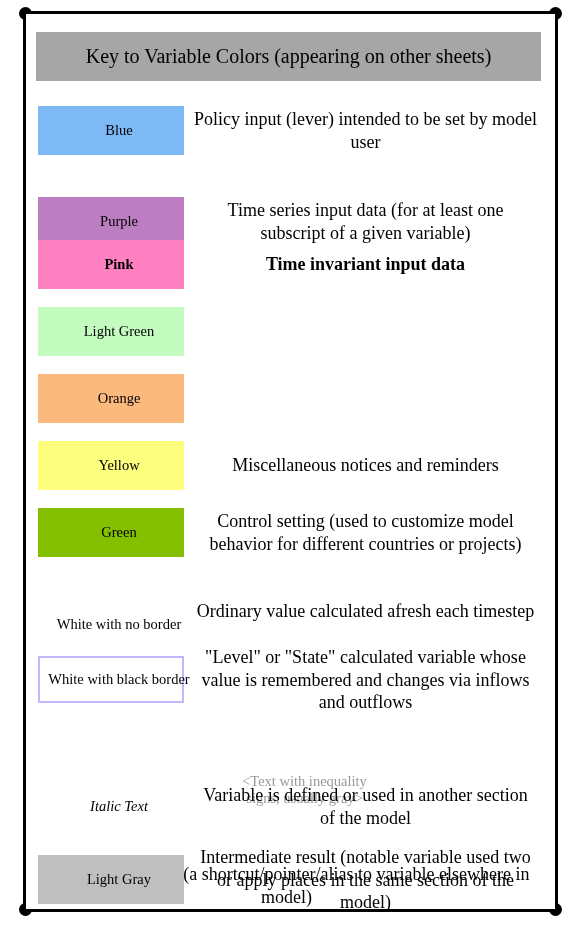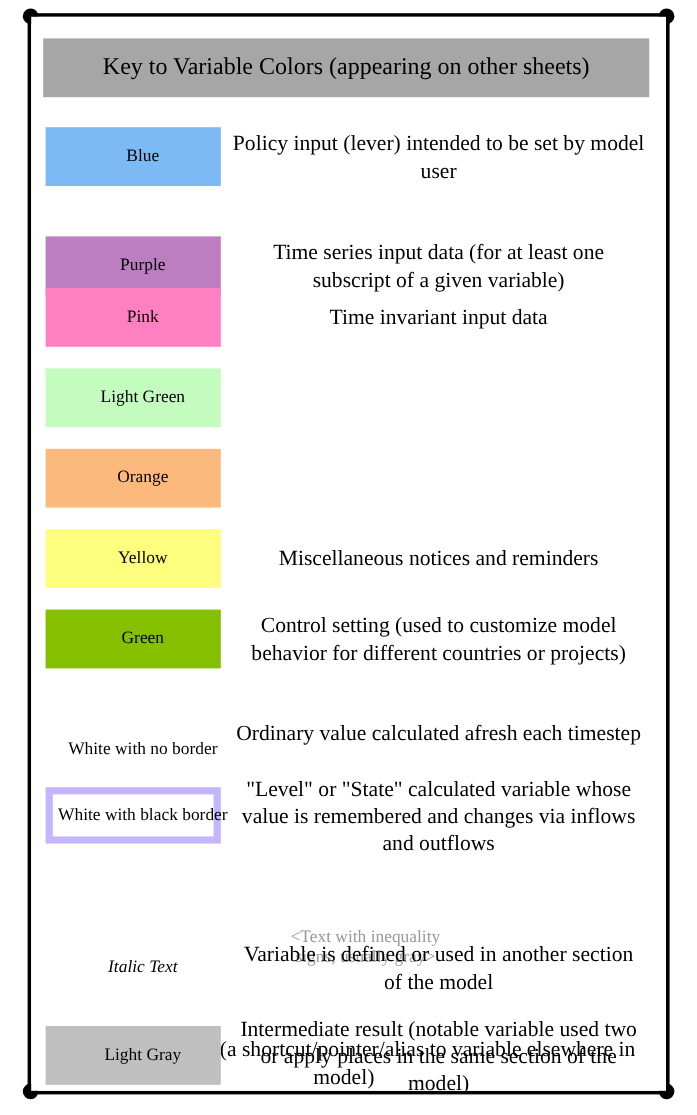--- a/index.html
+++ b/index.html
@@ -87,21 +87,21 @@
   }
   .swatch-cell.filled {
     height: 49px;
   }
   .swatch-cell.plain {
     height: 30px;
     margin-top: 26px;
   }
   .swatch-cell.boxed {
     height: 47px;
-    border: 6px solid #c4b5fd;
+    border: 2px solid #c4b5fd;
     background: #ffffff;
     white-space: nowrap;
   }
   .swatch-cell.shadow {
     height: 40px;
     color: #999999;
   }
   .swatch-cell.italic {
     height: 30px;
     font-style: italic;
@@ -131,21 +131,21 @@
   <div id="title-banner">Key to Variable Colors (appearing on other sheets)</div>
   <div id="rows-container">
       <div class="row" style="top: 92px;">
         <div class="swatch-cell filled" style="background: rgb(124, 185, 245);">Blue</div>
         <div class="desc-cell">Policy input (lever) intended to be set by model user</div>
       </div>
       <div class="row" style="top: 141px; margin-top: 42px;">
         <div class="swatch-cell filled" style="background: rgb(188, 126, 192);">Purple</div>
         <div class="desc-cell">Time series input data (for at least one subscript of a given variable)</div>
       </div>
-      <div class="row" style="top: 226px;">
+      <div class="row" style="top: 226px; font-weight: bold;">
         <div class="swatch-cell filled" style="background: rgb(255, 128, 192);">Pink</div>
         <div class="desc-cell">Time invariant input data</div>
       </div>
       <div class="row" style="top: 293px;">
         <div class="swatch-cell filled" style="background: rgb(196, 252, 191);">Light Green</div>
       </div>
       <div class="row" style="top: 360px;">
         <div class="swatch-cell filled" style="background: rgb(252, 185, 126);">Orange</div>
       </div>
       <div class="row" style="top: 427px;">

